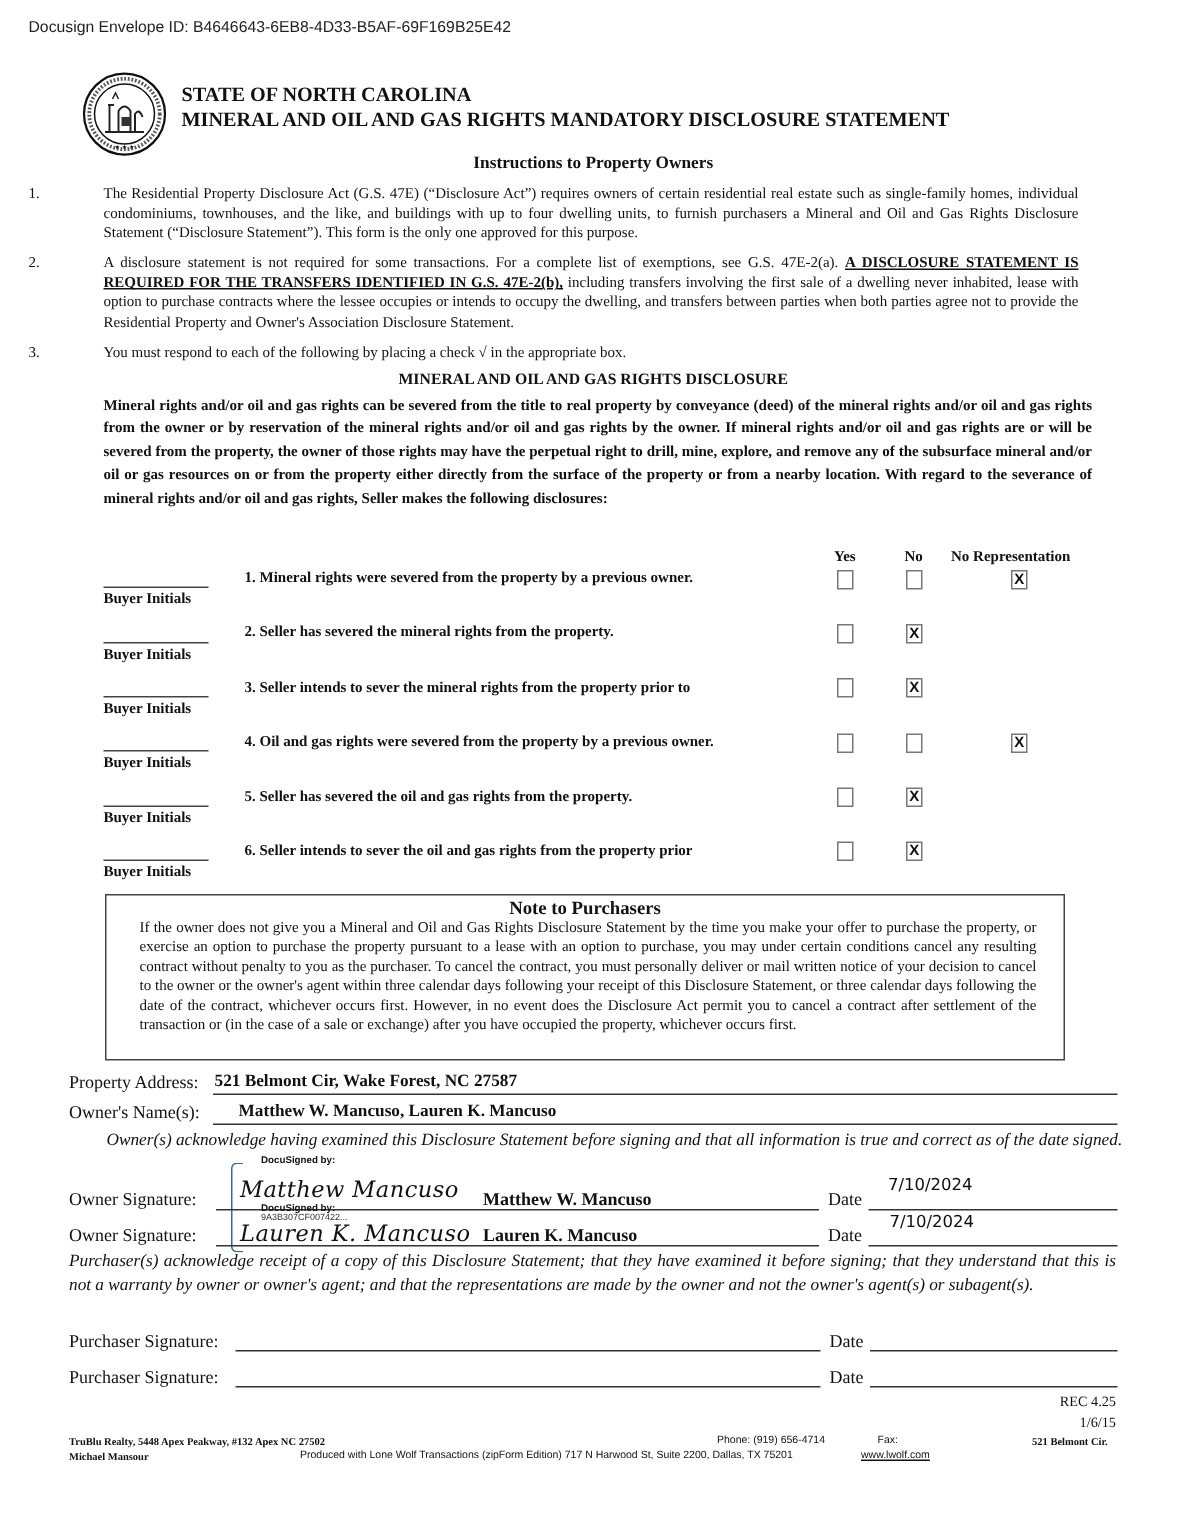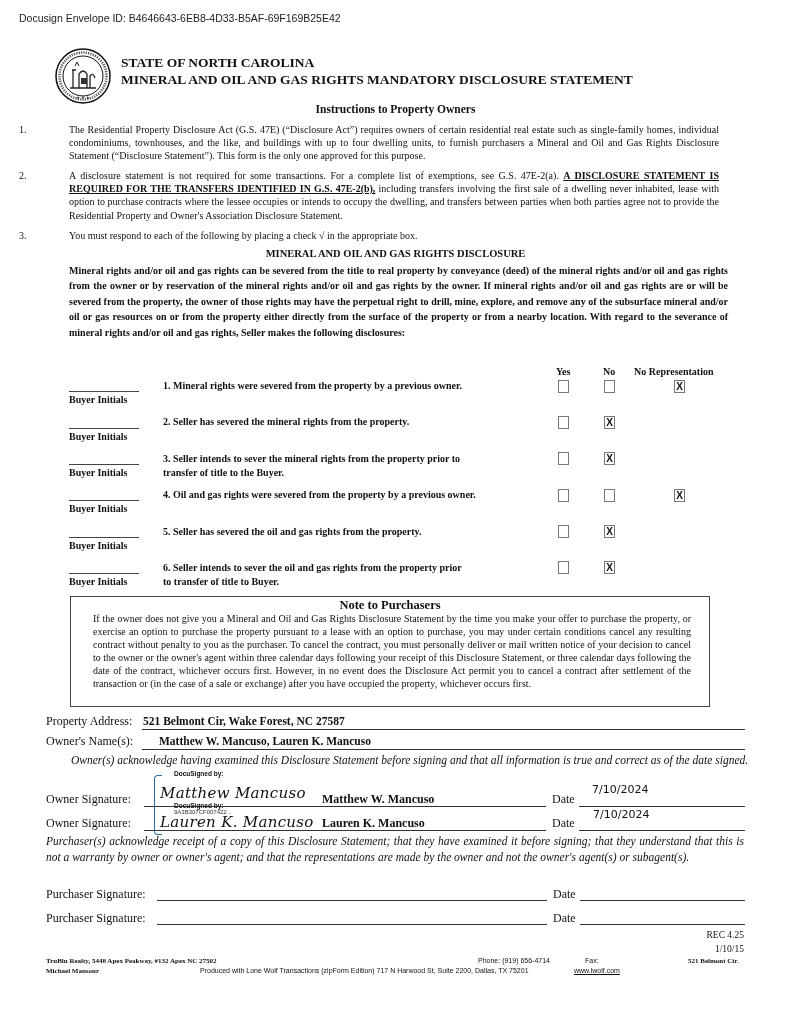--- a/index.html
+++ b/index.html
@@ -92,21 +92,20 @@
 <div class="abs initials-line" style="top:428px;"></div>
 <div class="abs initials-label" style="top:431px;">Buyer Initials</div>
 <div class="abs row-q" style="top:415px;">2. Seller has severed the mineral rights from the property.</div>
 <div class="abs cb" style="left:558px; top:416px;"></div>
 <div class="abs cb" style="left:604px; top:416px;">X</div>
 
 <div class="abs initials-line" style="top:464px;"></div>
 <div class="abs initials-label" style="top:467px;">Buyer Initials</div>
 <div class="abs row-q" style="top:452px;">
   <div>3. Seller intends to sever the mineral rights from the property prior to</div>
-  <div>transfer of title to the Buyer.</div>
 </div>
 <div class="abs cb" style="left:558px; top:452px;"></div>
 <div class="abs cb" style="left:604px; top:452px;">X</div>
 
 <div class="abs initials-line" style="top:500px;"></div>
 <div class="abs initials-label" style="top:503px;">Buyer Initials</div>
 <div class="abs row-q" style="top:488px;">4. Oil and gas rights were severed from the property by a previous owner.</div>
 <div class="abs cb" style="left:558px; top:489px;"></div>
 <div class="abs cb" style="left:604px; top:489px;"></div>
 <div class="abs cb" style="left:674px; top:489px;">X</div>
@@ -114,21 +113,20 @@
 <div class="abs initials-line" style="top:537px;"></div>
 <div class="abs initials-label" style="top:540px;">Buyer Initials</div>
 <div class="abs row-q" style="top:525px;">5. Seller has severed the oil and gas rights from the property.</div>
 <div class="abs cb" style="left:558px; top:525px;"></div>
 <div class="abs cb" style="left:604px; top:525px;">X</div>
 
 <div class="abs initials-line" style="top:573px;"></div>
 <div class="abs initials-label" style="top:576px;">Buyer Initials</div>
 <div class="abs row-q" style="top:561px;">
   <div>6. Seller intends to sever the oil and gas rights from the property prior</div>
-  <div>to transfer of title to Buyer.</div>
 </div>
 <div class="abs cb" style="left:558px; top:561px;"></div>
 <div class="abs cb" style="left:604px; top:561px;">X</div>
 
 <div class="abs note-box">
   <div class="abs note-title">Note to Purchasers</div>
   <div class="abs note-text">If the owner does not give you a Mineral and Oil and Gas Rights Disclosure Statement by the time you make your offer to purchase the property, or exercise an option to purchase the property pursuant to a lease with an option to purchase, you may under certain conditions cancel any resulting contract without penalty to you as the purchaser. To cancel the contract, you must personally deliver or mail written notice of your decision to cancel to the owner or the owner's agent within three calendar days following your receipt of this Disclosure Statement, or three calendar days following the date of the contract, whichever occurs first. However, in no event does the Disclosure Act permit you to cancel a contract after settlement of the transaction or (in the case of a sale or exchange) after you have occupied the property, whichever occurs first.</div>
 </div>
 
 <div class="abs field-label" style="left:46px; top:714px;">Property Address:</div>
@@ -169,21 +167,21 @@
 <div class="abs line" style="left:157px; top:900px; width:390px;"></div>
 <div class="abs field-label" style="left:553px; top:887px;">Date</div>
 <div class="abs line" style="left:580px; top:900px; width:165px;"></div>
 
 <div class="abs field-label" style="left:46px; top:911px;">Purchaser Signature:</div>
 <div class="abs line" style="left:157px; top:924px; width:390px;"></div>
 <div class="abs field-label" style="left:553px; top:911px;">Date</div>
 <div class="abs line" style="left:580px; top:924px; width:165px;"></div>
 
 <div class="abs rec" style="left:680px; top:930px; width:64px;">REC 4.25</div>
-<div class="abs rec" style="left:680px; top:944px; width:64px;">1/10/15</div>
+<div class="abs rec" style="left:680px; top:944px; width:64px;">1/6/15</div>
 
 <div class="abs footer-bold" style="left:46px; top:957px;">TruBlu Realty, 5448 Apex Peakway, #132 Apex NC 27502</div>
 <div class="abs footer-bold" style="left:46px; top:967px;">Michael Mansour</div>
 <div class="abs footer-sans" style="left:200px; top:967px;">Produced with Lone Wolf Transactions (zipForm Edition) 717 N Harwood St, Suite 2200, Dallas, TX  75201</div>
 <div class="abs footer-sans" style="left:478px; top:957px;">Phone: (919) 656-4714</div>
 <div class="abs footer-sans" style="left:585px; top:957px;">Fax:</div>
 <div class="abs footer-sans" style="left:574px; top:967px; text-decoration:underline; color:#111;">www.lwolf.com</div>
 <div class="abs footer-bold" style="left:688px; top:957px;">521 Belmont Cir.</div>
 
 </body></html>

